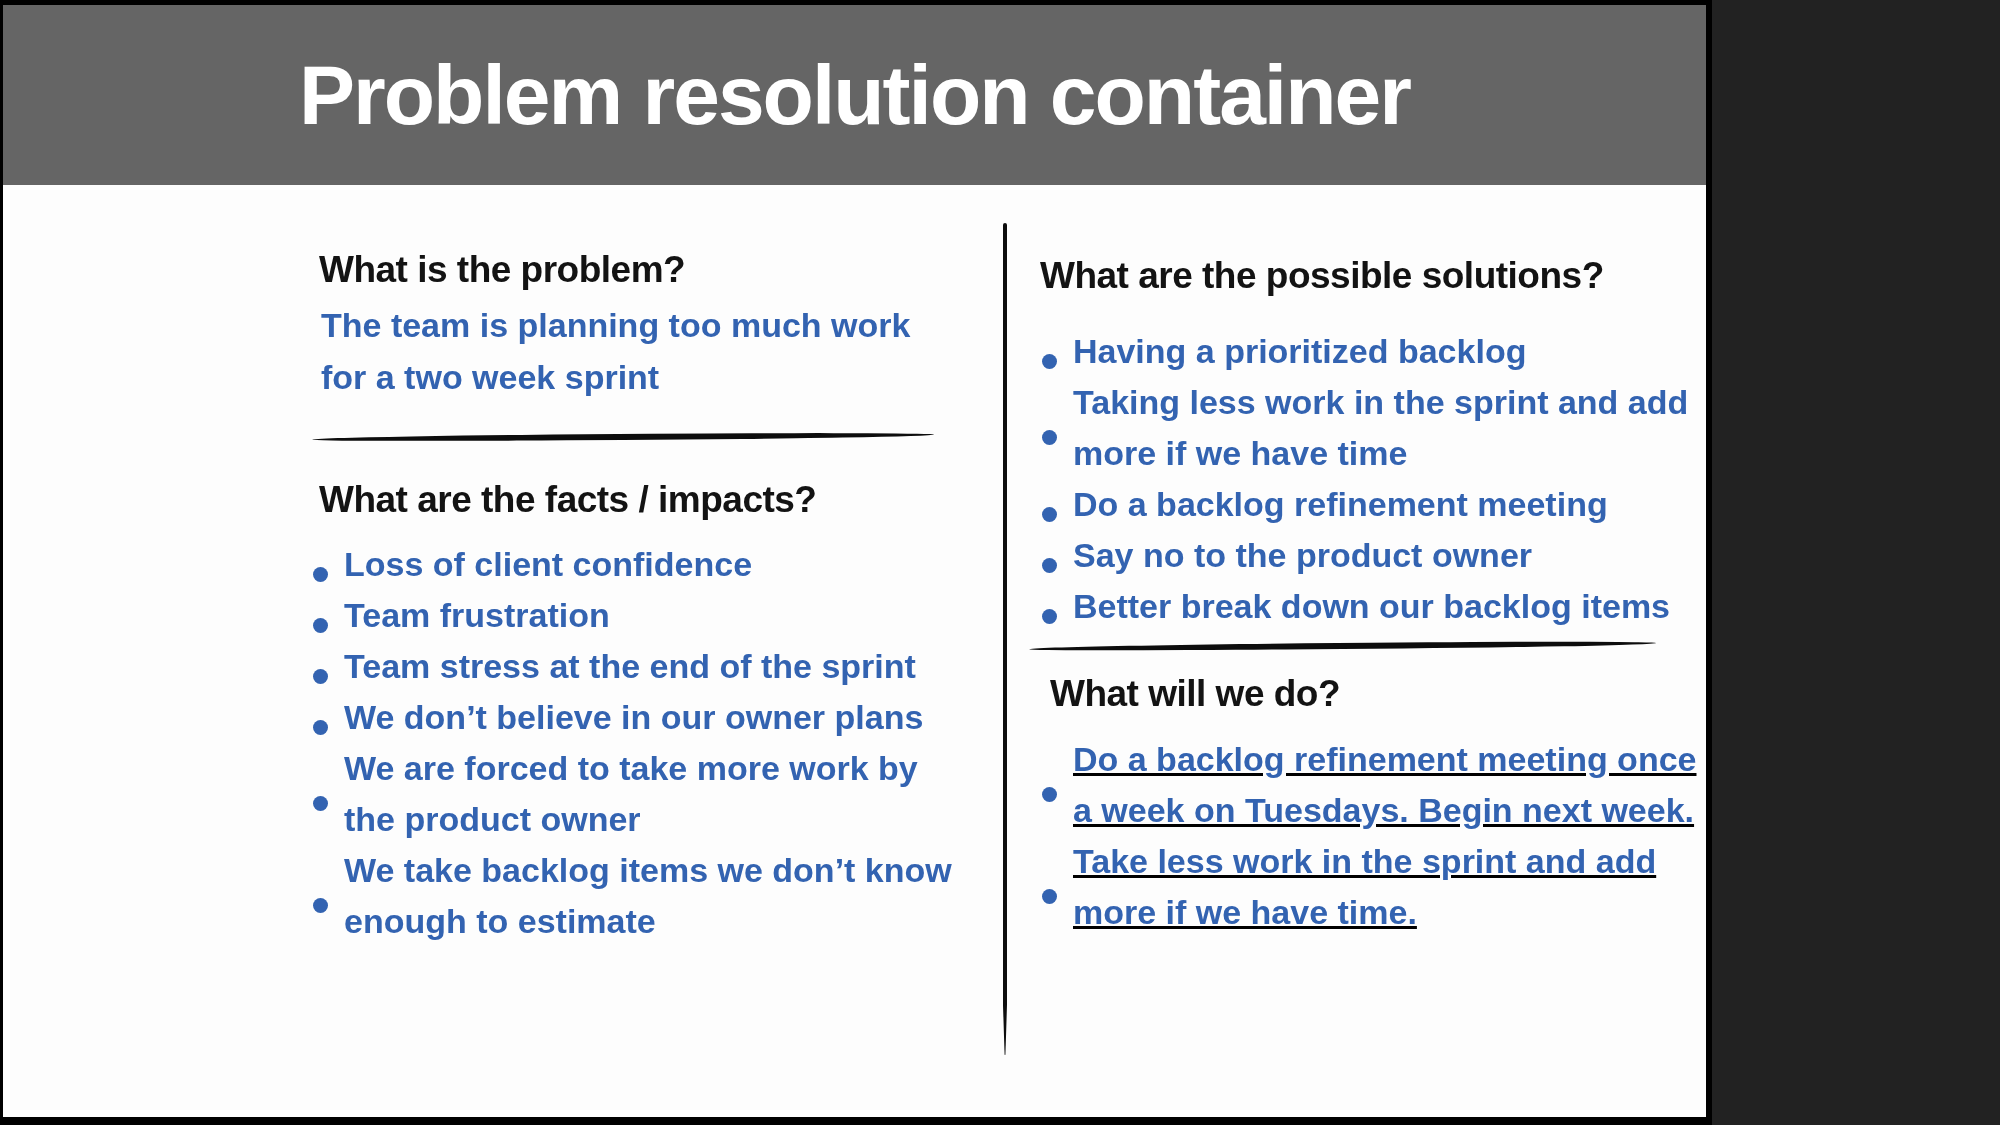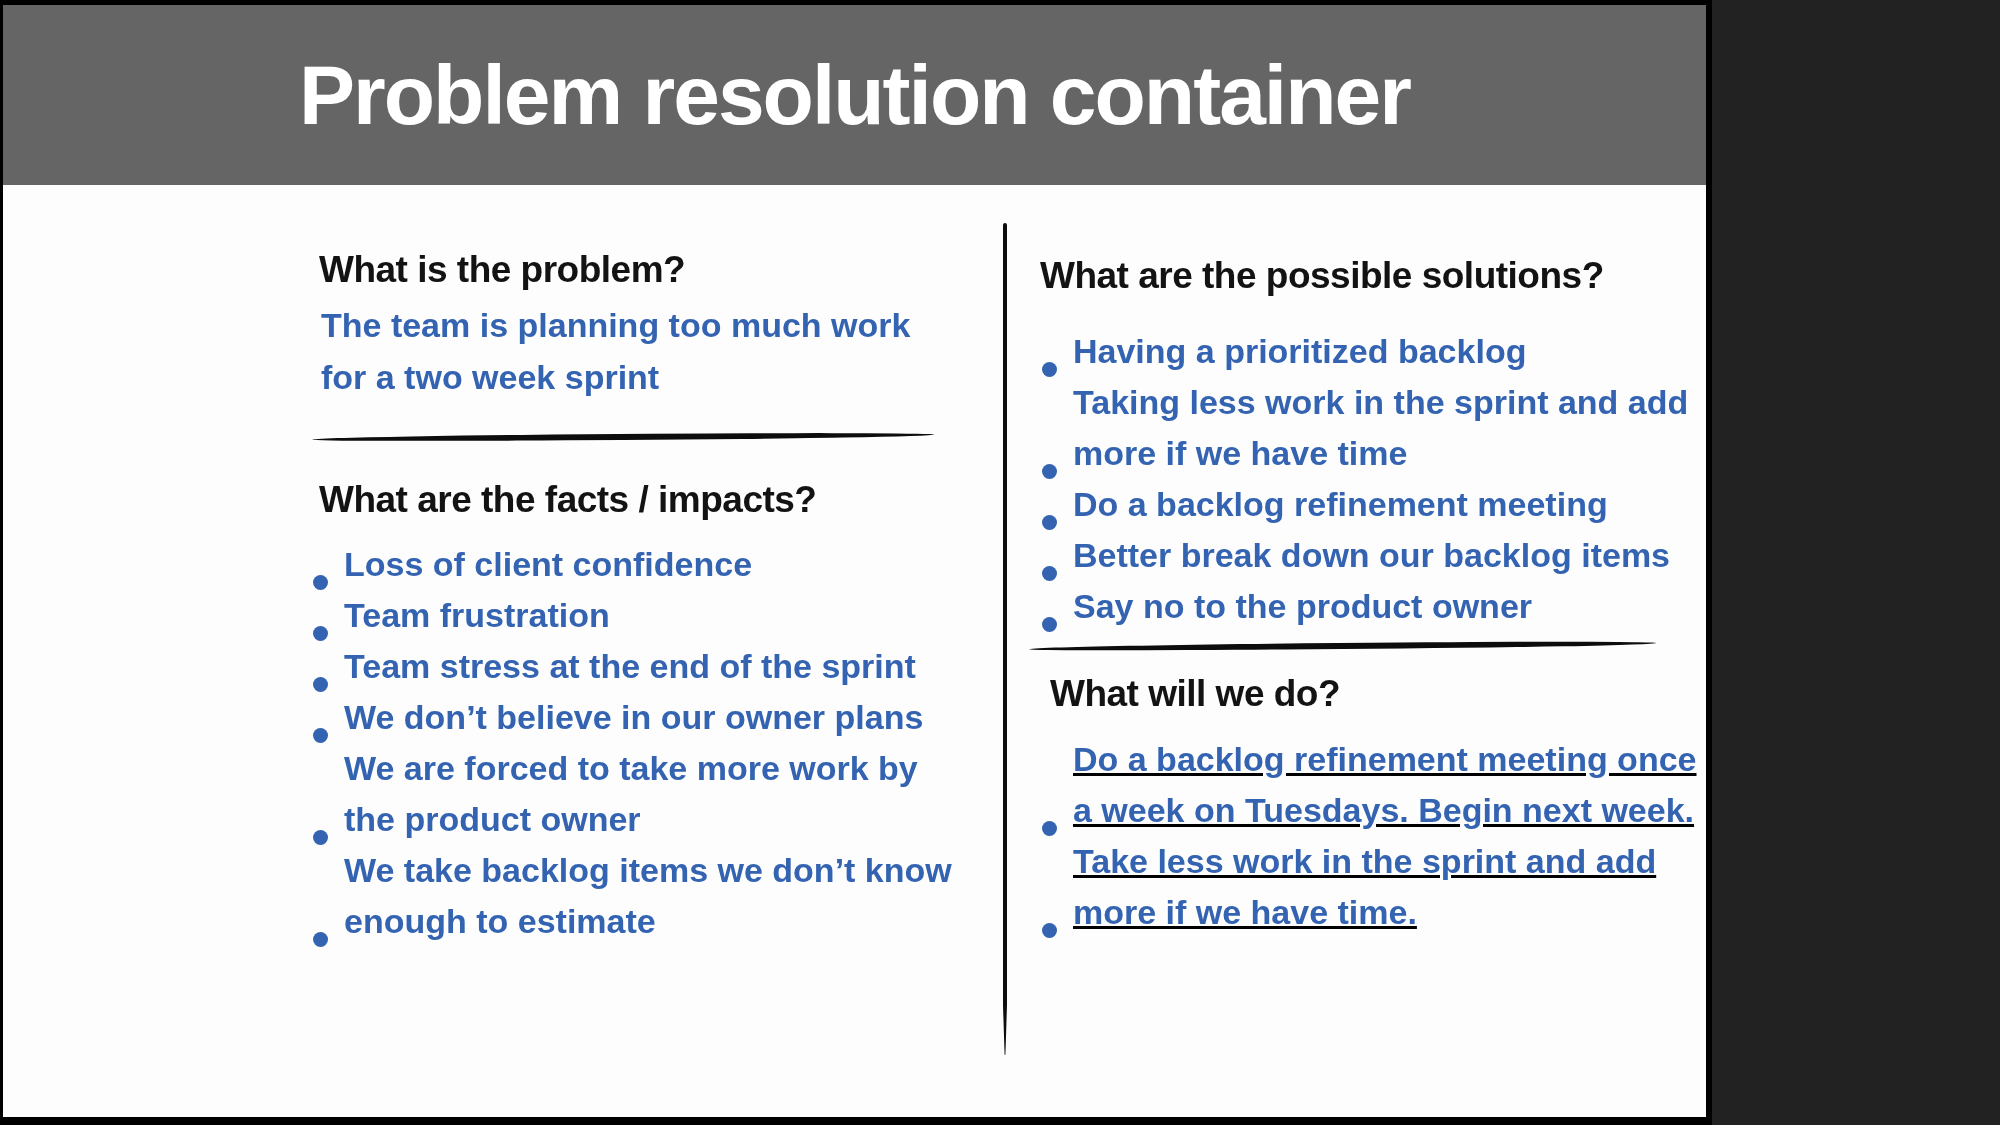--- a/index.html
+++ b/index.html
@@ -28,21 +28,21 @@
     font-size:37px; font-weight:700; letter-spacing:-0.5px; white-space:nowrap;
   }
   .hand-p{
     position:absolute; margin:0; color:var(--blue);
     font-size:34px; font-weight:700; line-height:52px; white-space:pre-line;
   }
   ul.hand-list{
     position:absolute; margin:0; padding:0; list-style:none;
   }
   ul.hand-list li{
-    display:flex; align-items:flex-end; column-gap:16px;
+    display:flex; align-items:center; column-gap:16px;
     color:var(--blue); font-size:34px; font-weight:700; line-height:51px;
   }
   ul.hand-list .dot{
     flex:none; width:15px; height:15px; border-radius:50%;
     background:var(--blue); margin-top:19px;
   }
   ul.hand-list .t{white-space:pre-line;}
   
   .hline{
     position:absolute; height:6px; background:#0d0d0d;
@@ -123,25 +123,25 @@
         <span class="dot"></span>
         <span class="t">Taking less work in the sprint and add
 more if we have time</span>
       </li>
     <li>
         <span class="dot"></span>
         <span class="t">Do a backlog refinement meeting</span>
       </li>
     <li>
         <span class="dot"></span>
-        <span class="t">Better break down our backlog items</span>
+        <span class="t">Say no to the product owner</span>
       </li>
     <li>
         <span class="dot"></span>
-        <span class="t">Say no to the product owner</span>
+        <span class="t">Better break down our backlog items</span>
       </li>
   </ul>
 
   <div class="hline hline-right"></div>
 
   <h2 class="hand-h" style="left:1047px; top:668px;">What will we do?</h2>
   <ul class="hand-list" style="left:1039px; top:729px;text-decoration:underline;">
     <li>
         <span class="dot"></span>
         <span class="t">Do a backlog refinement meeting once

